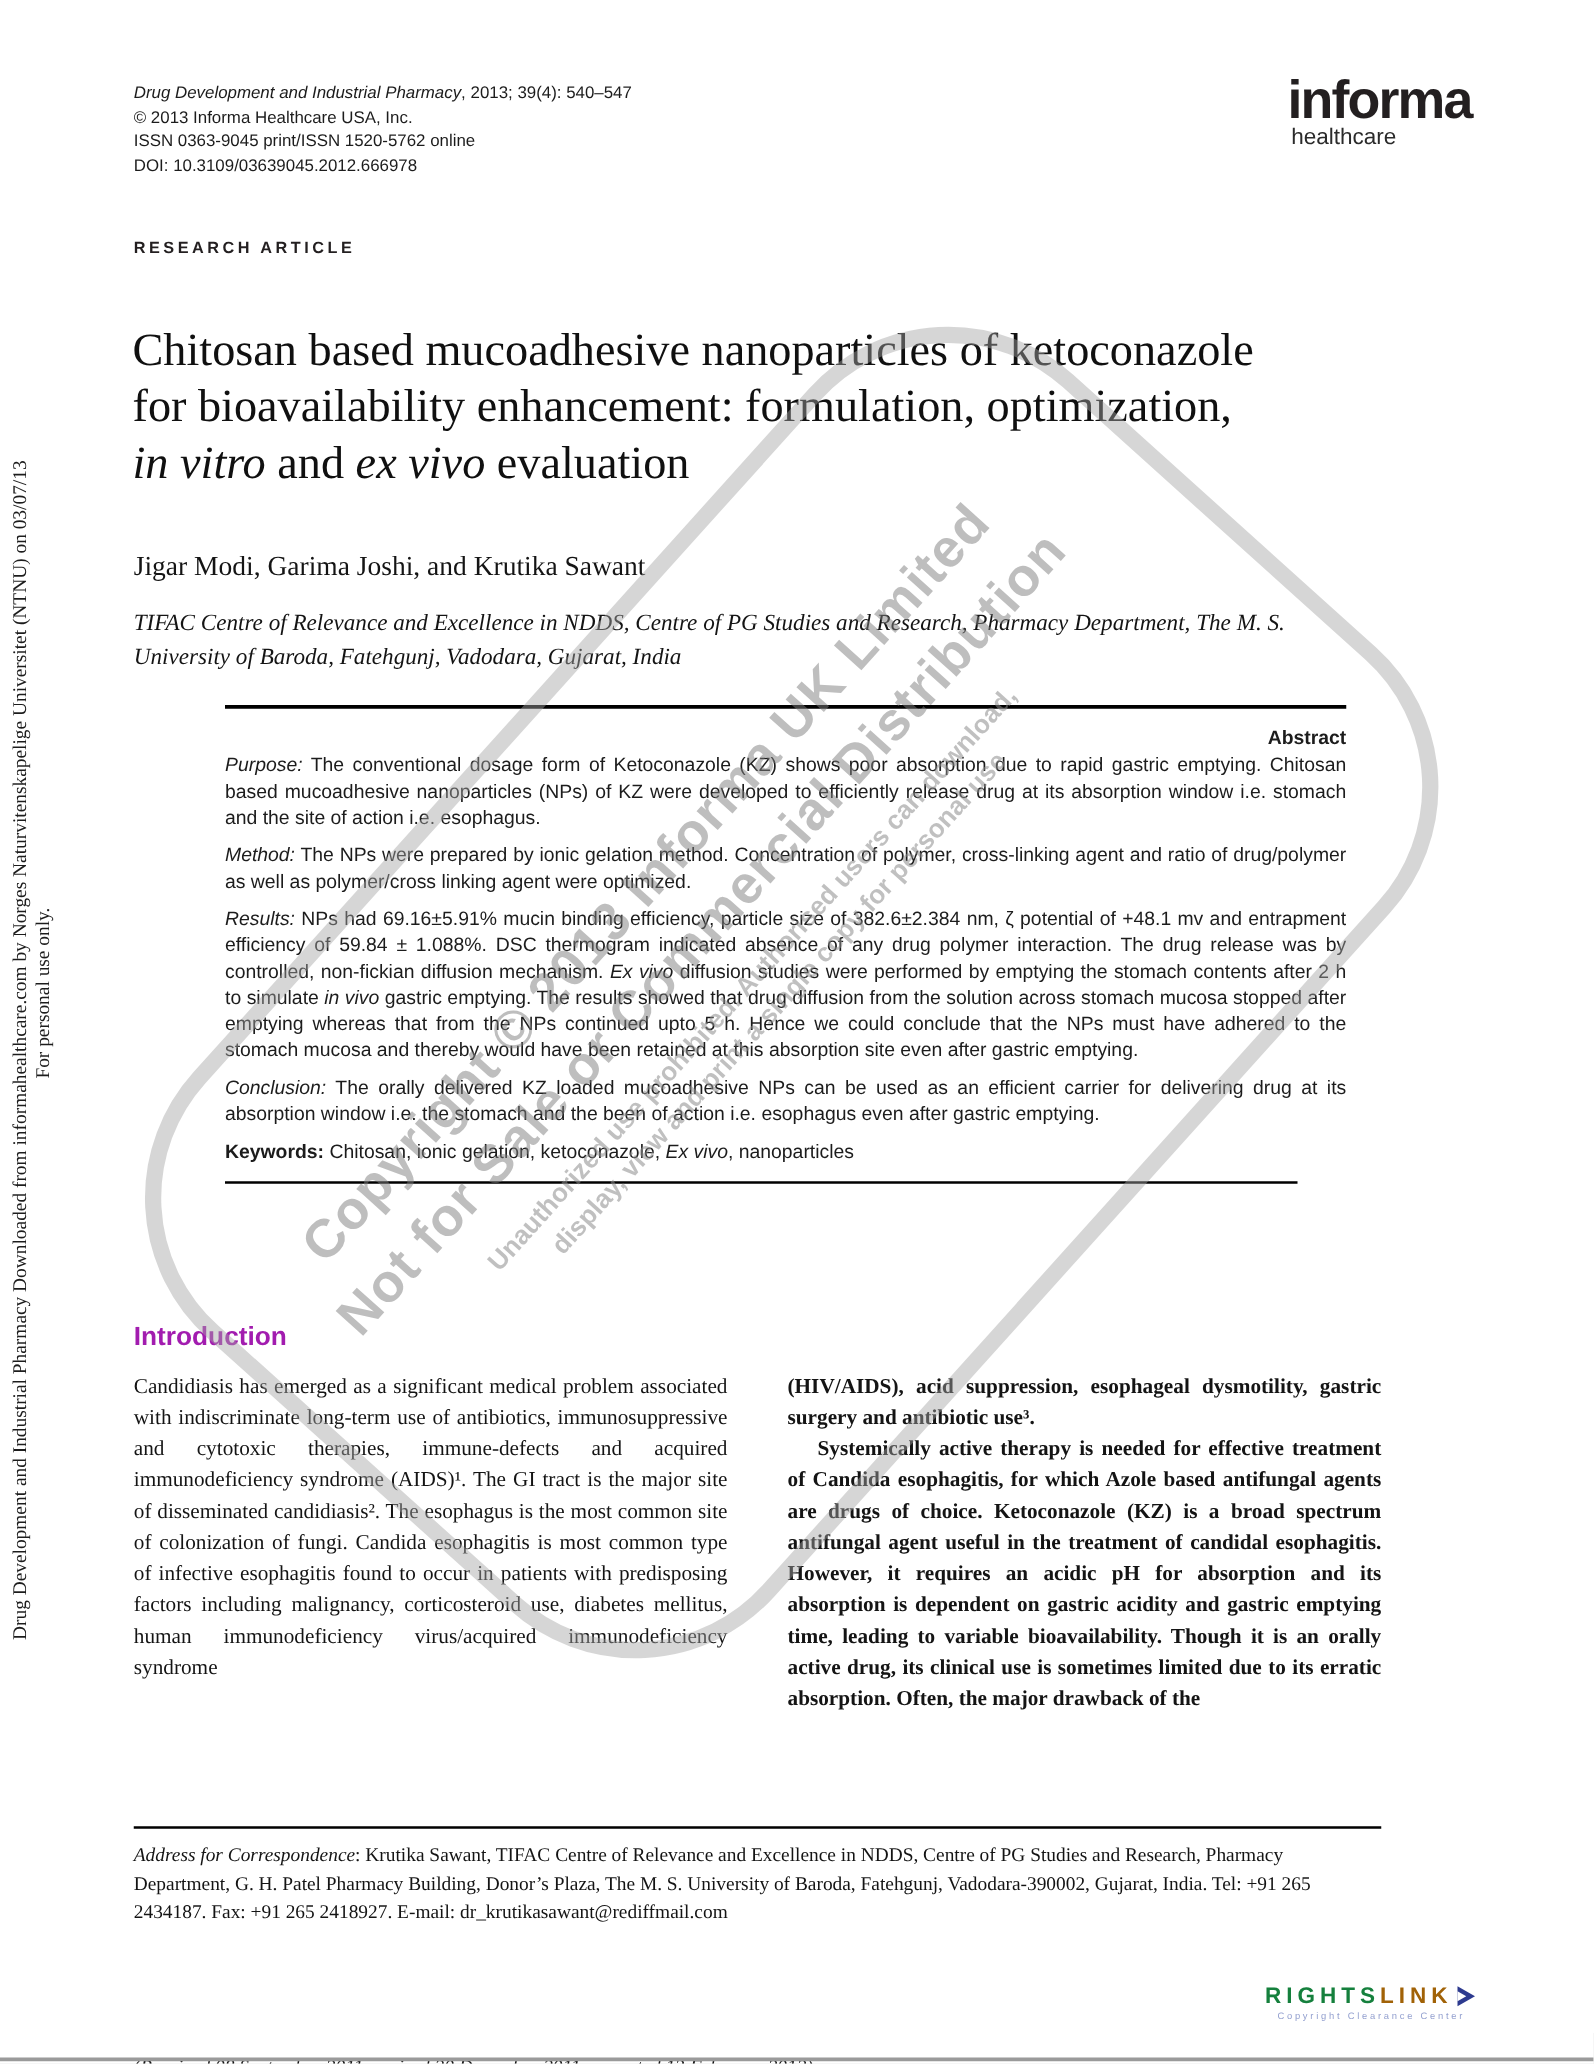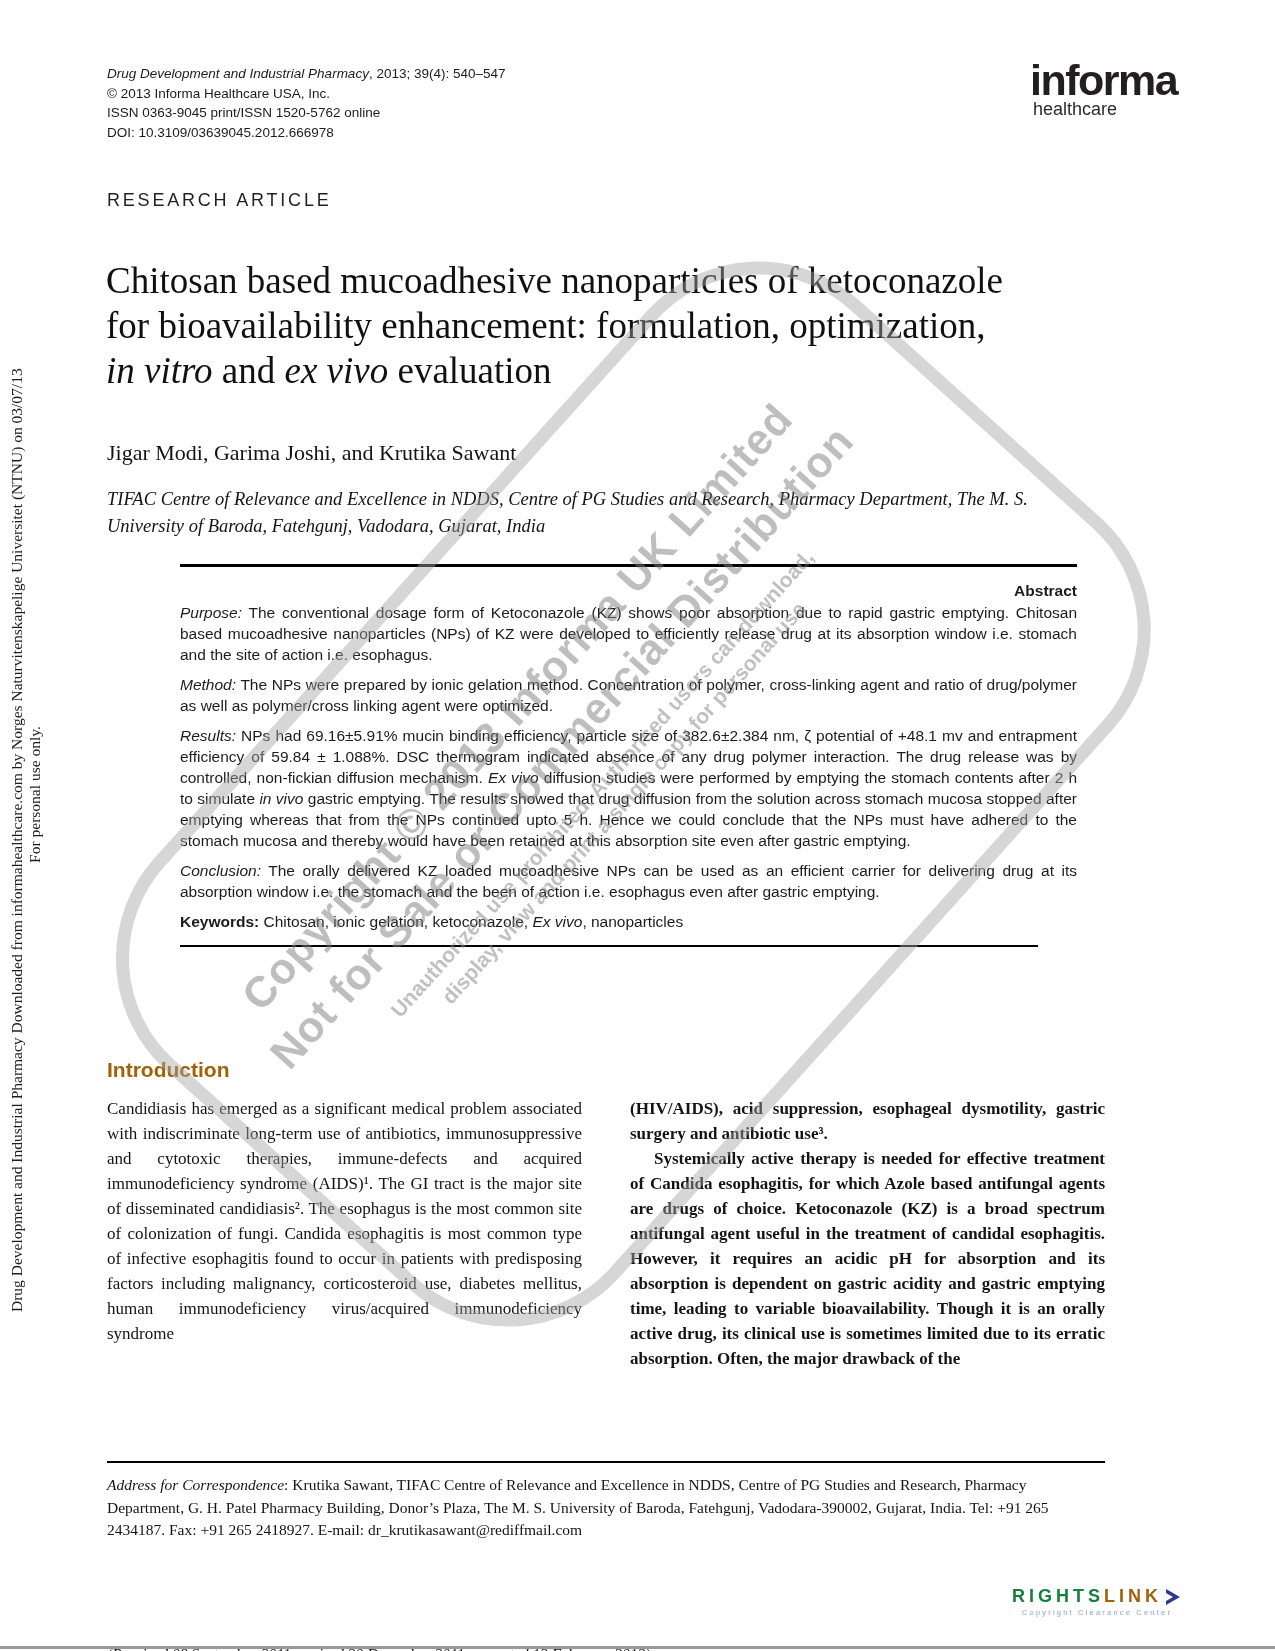--- a/index.html
+++ b/index.html
@@ -16,40 +16,40 @@
   
   .hdr{position:absolute;left:107px;top:64px;font-size:13.5px;line-height:19.5px;color:#1c1c1c;}
   .it{font-style:italic;}
   .bd{font-weight:bold;}
 
   
   .logo{position:absolute;left:1030px;top:58px;text-align:left;color:#231f20;}
   .logo-main{font-size:43px;font-weight:bold;letter-spacing:-1.5px;line-height:44px;}
   .logo-sub{font-size:18px;line-height:20px;margin-top:-3px;padding-left:3px;color:#2b2b2b;}
 
-  .kicker{position:absolute;left:107px;top:190px;font-size:18px;font-weight:normal;letter-spacing:2.8px;color:#231f20;}
+  .kicker{position:absolute;left:107px;top:190px;font-size:13px;font-weight:bold;letter-spacing:2.8px;color:#231f20;}
 
   .title{position:absolute;left:106px;top:258px;margin:0;font-family:"Liberation Serif",serif;
          font-weight:normal;font-size:37px;line-height:45px;color:#101010;width:1060px;}
   .tline{display:block;}
 
   .authors{position:absolute;left:107px;top:440px;font-family:"Liberation Serif",serif;font-size:22px;color:#141414;}
   .affil{position:absolute;left:107px;top:486px;width:1000px;font-family:"Liberation Serif",serif;
          font-style:italic;font-size:18.5px;line-height:27px;color:#141414;}
 
   
   .abs{position:absolute;left:180px;top:564px;width:897px;font-size:15.5px;line-height:21px;text-align:justify;color:#1c1c1c;}
   .rule-top{height:3px;background:#000;margin-bottom:9px;}
   .abs-h{font-weight:bold;margin:13px 0 1px 0;text-align:right;}
   .abs-p{margin:0 0 9px 0;}
   .abs-p .lab{font-style:italic;}
   .abs-p .lab.bd{font-style:normal;font-weight:bold;}
   .rule-bot{height:1.5px;background:#000;margin-top:13px;width:858px;}
 
-  .intro-h{position:absolute;left:107px;top:1058px;margin:0;font-size:21px;font-weight:bold;color:#a16207;}
+  .intro-h{position:absolute;left:107px;top:1058px;margin:0;font-size:21px;font-weight:bold;color:#a21caf;}
 
   .col{position:absolute;top:1096px;width:475px;font-family:"Liberation Serif",serif;
        font-size:17px;line-height:25px;text-align:justify;color:#141414;}
   .colL{left:107px;}
   .colR{left:630px;font-weight:bold;}
   .col p{margin:0;}
   .col p.ind{text-indent:24px;}
 
   .foot-rule{position:absolute;left:107px;top:1461px;width:998px;height:2px;background:#000;}
   .corr{position:absolute;left:107px;top:1474px;width:1000px;font-family:"Liberation Serif",serif;

